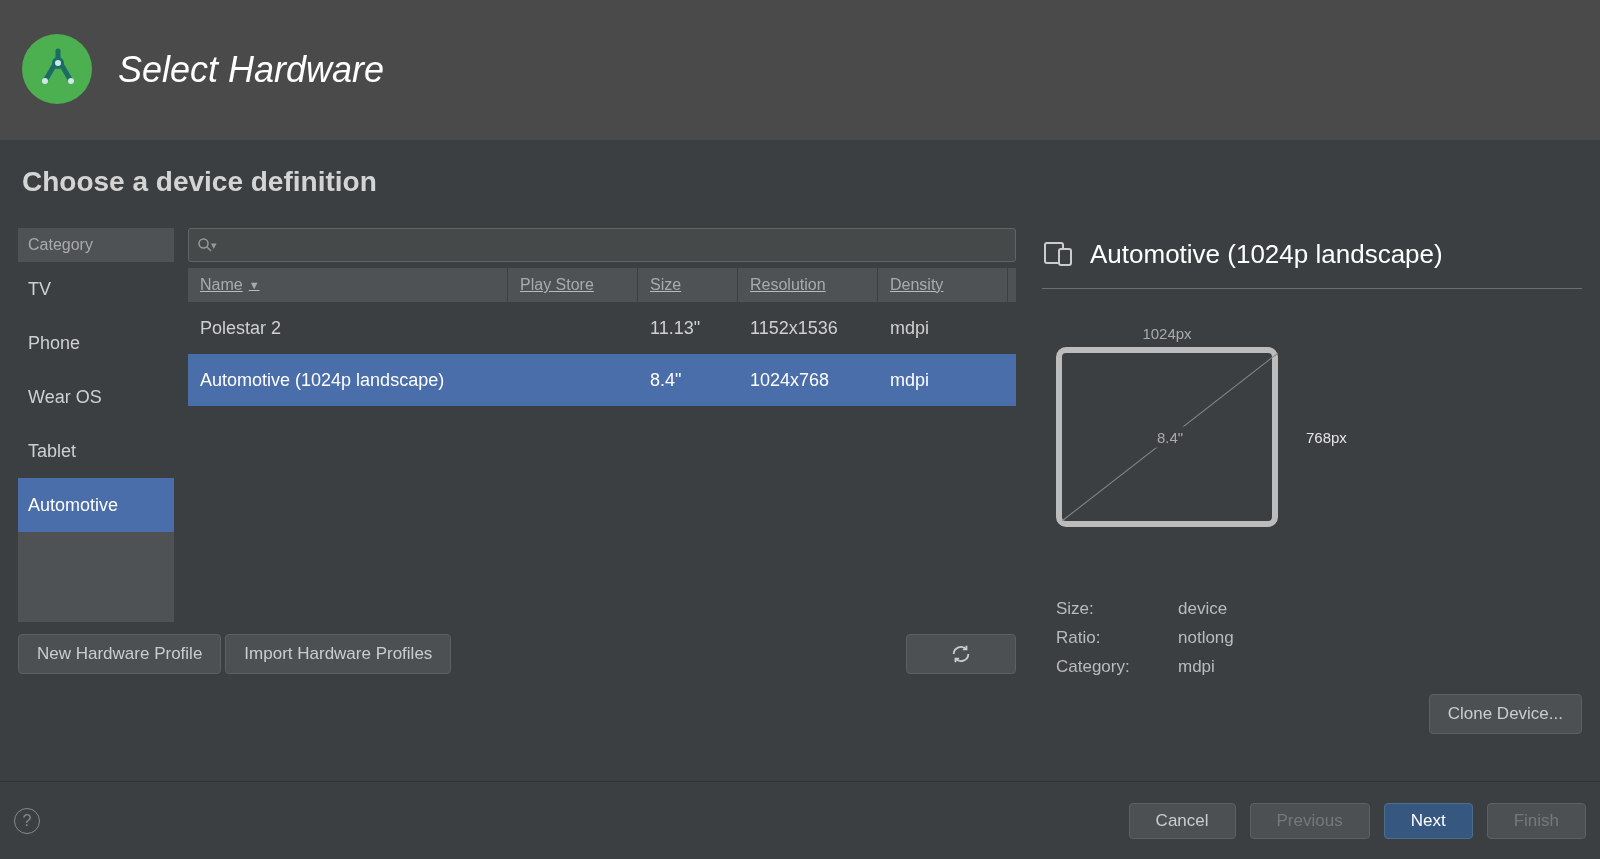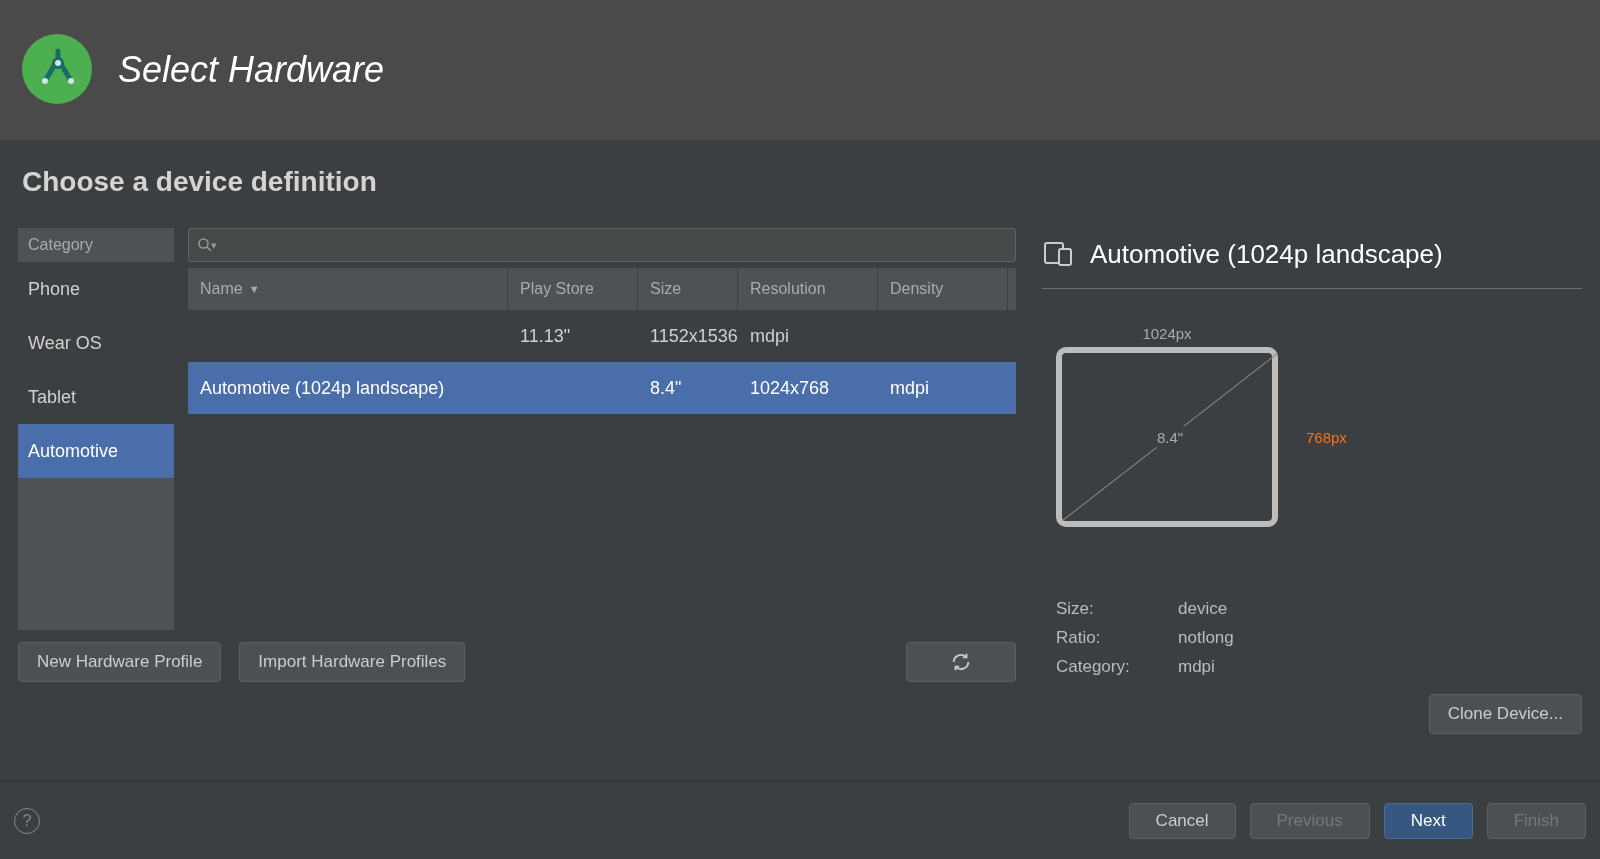--- a/index.html
+++ b/index.html
@@ -130,21 +130,22 @@
   display: flex;
   flex-direction: column;
   background: #3c3f41;
 }
 .thead, .trow {
   display: grid;
   grid-template-columns: 320px 130px 100px 140px 130px;
 }
 .thead {
   background: #4e5254;
-  height: 42px;
+  height: 34px;
+  text-decoration: underline;
 }
 .th {
   display: flex;
   align-items: center;
   padding-left: 12px;
   color: #aaaaaa;
   font-size: 16px;
   border-right: 1px solid #3c3f41;
 }
 .trow {
@@ -157,21 +158,21 @@
   padding-left: 12px;
   color: #d0d0d0;
   font-size: 18px;
 }
 .trow.selected { background: #4a6ea9; }
 .trow.selected .td { color: #ffffff; }
 .tbody { height: 320px; }
 .bottom-buttons {
   display: flex;
   align-items: center;
-  gap: 18px;
+  gap: 4px;
   margin-top: 12px;
 }
 .btn {
   background: #4c5052;
   border: 1px solid #5e6060;
   color: #cccccc;
   font-size: 17px;
   height: 40px;
   padding: 0 18px;
   border-radius: 4px;
@@ -234,21 +235,21 @@
 }
 .dim-top {
   position: absolute;
   top: -4px; left: 0; width: 222px;
   text-align: center;
   color: #aaa; font-size: 15px;
 }
 .dim-right {
   position: absolute;
   top: 100px; left: 250px;
-  color: #f97316; font-size: 15px;
+  color: #e5e5e5; font-size: 15px;
 }
 .specs {
   margin-top: 36px;
   margin-left: 14px;
   line-height: 1.7;
   font-size: 17px;
   color: #bbb;
 }
 .spec-row { display: flex; gap: 32px; }
 .spec-label { width: 90px; }
@@ -292,20 +293,21 @@
 
 <div class="content">
   <div class="subtitle">Choose a device definition</div>
 
   <div class="main-row">
     <div class="left-panel">
       <div class="left-top">
         <div class="category-panel">
           <div class="category-header">Category</div>
           <div class="catlist">
+            <div class="category-item">TV</div>
             <div class="category-item">Phone</div>
             <div class="category-item">Wear OS</div>
             <div class="category-item">Tablet</div>
             <div class="category-item selected">Automotive</div>
           </div>
         </div>
 
         <div class="table-panel">
           <div class="search-box">
             <svg width="16" height="16" viewBox="0 0 16 16">
@@ -322,20 +324,21 @@
                 <span>Name</span>
                 <span style="margin-left:6px;font-size:11px;">▼</span>
               </div>
               <div class="th">Play Store</div>
               <div class="th">Size</div>
               <div class="th">Resolution</div>
               <div class="th">Density</div>
             </div>
             <div class="tbody">
               <div class="trow">
+                <div class="td">Polestar 2</div>
                 <div class="td"></div>
                 <div class="td">11.13"</div>
                 <div class="td">1152x1536</div>
                 <div class="td">mdpi</div>
               </div>
               <div class="trow selected">
                 <div class="td">Automotive (1024p landscape)</div>
                 <div class="td"></div>
                 <div class="td">8.4"</div>
                 <div class="td">1024x768</div>

